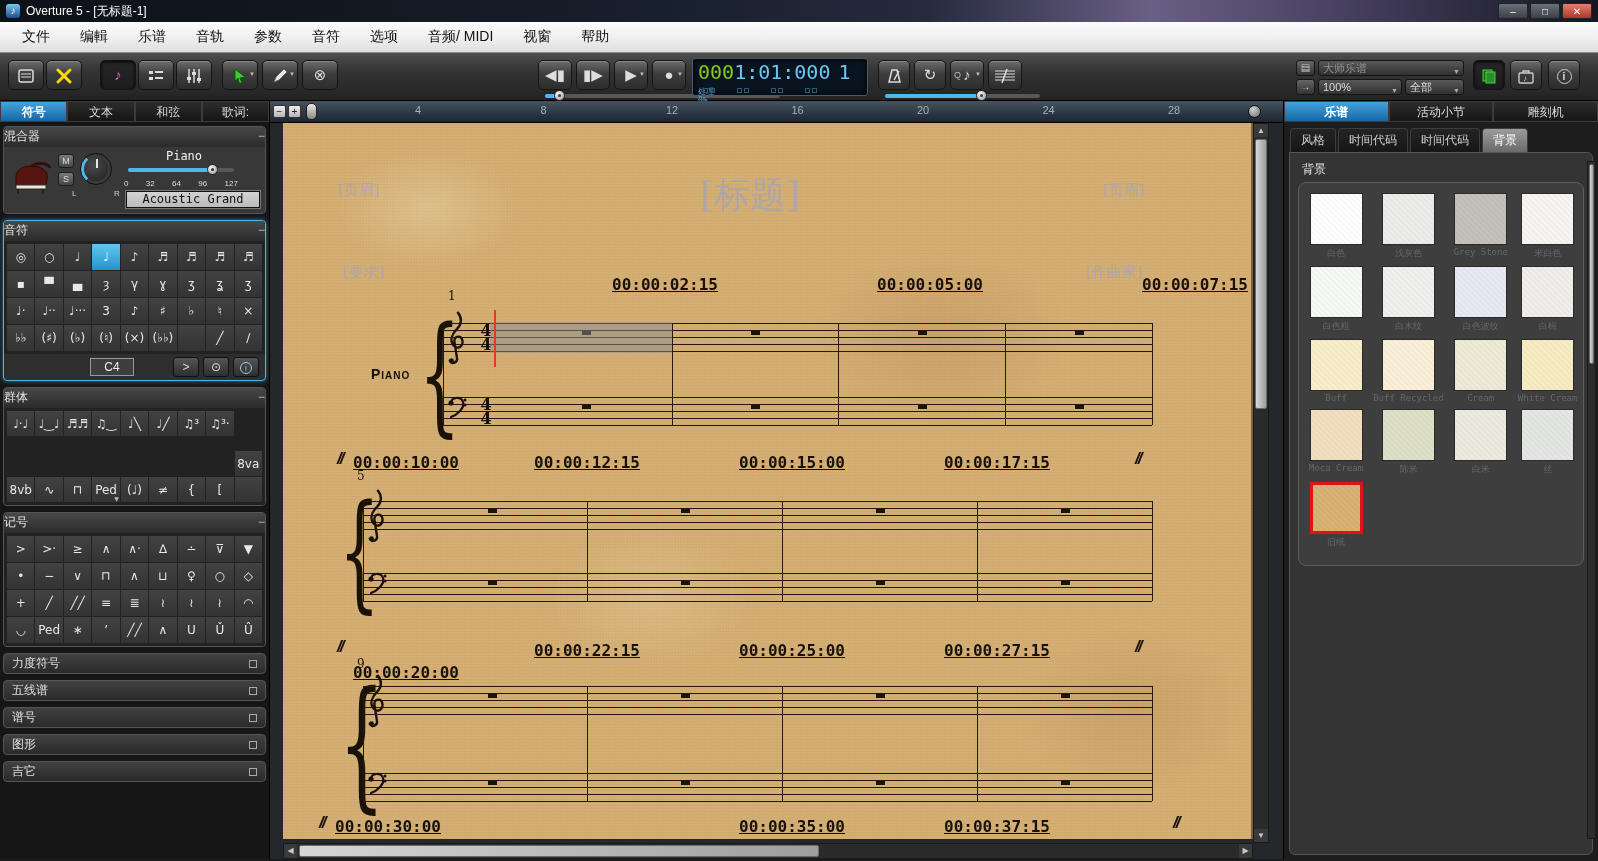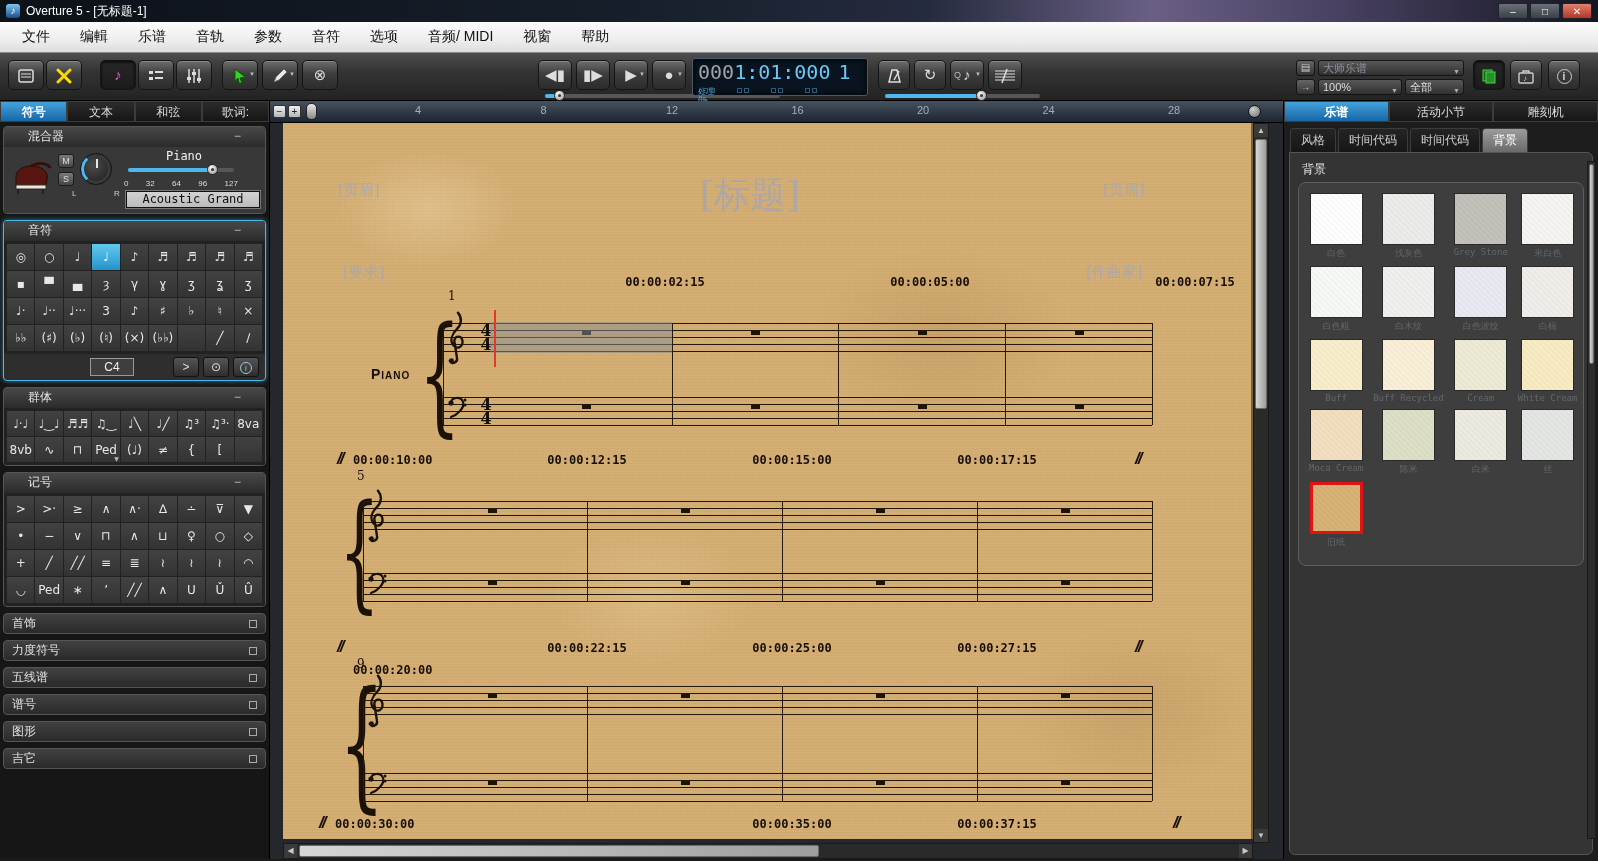--- a/index.html
+++ b/index.html
@@ -36,21 +36,21 @@
   .tbtn .dd { position:absolute; right:2px; bottom:1px; font-size:6px; color:#bbb; }
   .tbtn svg { vertical-align:middle; }
   .slider { position:absolute; height:4px; border-radius:2px; background:#575757; }
   .slider .fill { position:absolute; left:0; top:0; bottom:0; background:#4db8f0; border-radius:2px; }
   .slider .knob { position:absolute; top:-4px; width:11px; height:11px; border-radius:50%;
     background:radial-gradient(circle at 35% 30%,#f4f4f4,#9a9a9a); border:1px solid #2a2a2a; }
   .lcd { position:absolute; left:692px; top:5px; width:176px; height:38px;
     background:#0a1420; border:1px solid #4a5a6a; border-radius:3px; box-shadow:inset 0 0 6px #000;
     color:#6ec6f0; font-family:"DejaVu Sans Mono",monospace; padding:1px 5px; }
   .lcd .digits { font-size:20px; letter-spacing:0; }
-  .lcd .dim { color:#a3a3a3; }
+  .lcd .dim { color:#84cc16; }
   .lcd .beat { font-size:20px; margin-left:8px; }
   .lcd .proc { display:inline-block; font-size:8px; color:#5aa8d0; line-height:9px; vertical-align:top;
     margin-top:3px; }
   .lcd .leds { position:absolute; left:10px; bottom:2px; display:flex; gap:22px; }
   .lcd .leds span { display:flex; gap:2px; }
   .lcd .leds i { width:5px; height:5px; border:1px solid #2e5a74; }
   .combo { position:absolute; height:16px; background:linear-gradient(#585858,#303030);
     border:1px solid #141414; border-radius:3px; color:#ddd; font-size:11px; line-height:14px;
     padding:0 4px; }
   .combo .arr { position:absolute; right:3px; top:4px; font-size:7px; color:#aaa; }
@@ -64,21 +64,21 @@
 
   
   .left-sb { width:270px; background:#161616; border-right:1px solid #000; padding:0 3px; }
   .side-tabs { display:flex; height:21px; margin:0 -3px 4px; }
   .side-tab { flex:1; text-align:center; font-size:12px; line-height:20px; color:#ddd;
     background:linear-gradient(#2c2c2c,#161616); border:1px solid #3c3c3c; }
   .side-tab.active { background:linear-gradient(#44a2dc,#1767a6); color:#fff; font-weight:bold; }
   .panel { border:1px solid #555; border-radius:4px; margin-bottom:6px; background:#2e2e2e; overflow:hidden; }
   .panel.glow { border-color:#49b7e8; box-shadow:0 0 5px rgba(73,183,232,.6); }
   .panel-hd { height:20px; background:linear-gradient(#484848,#2b2b2b); color:#e5e5e5;
-    font-size:12px; line-height:19px; padding:0 24px; display:flex; }
+    font-size:12px; line-height:19px; padding:0 0; display:flex; }
   .panel-hd .min { margin-left:auto; color:#bbb; }
   .grid { display:grid; gap:1px; background:#222; padding:3px; }
   .gcell { background:linear-gradient(#424242,#333); color:#e8e8e8; text-align:center;
     font-size:12px; display:flex; align-items:center; justify-content:center; position:relative;
     font-family:"DejaVu Sans",sans-serif; }
   .gcell.sel { background:linear-gradient(#63c8ef,#2493cd); color:#fff; }
   .gcell .dd { position:absolute; right:1px; bottom:0; font-size:6px; color:#bbb; }
   .notes-foot { height:26px; display:flex; align-items:center; padding:0 6px; gap:4px; }
   .pitch-field { width:44px; height:18px; margin-left:80px; background:#3e3e3e; border:1px solid #999;
     color:#eee; font-size:12px; text-align:center; line-height:16px; }
@@ -132,21 +132,21 @@
       radial-gradient(170px 120px at 38% 66%, rgba(255,240,200,.18), transparent 60%),
       radial-gradient(200px 140px at 88% 82%, rgba(118,80,30,.12), transparent 60%),
       repeating-linear-gradient(0deg, rgba(120,85,40,.05) 0 1px, transparent 1px 3px),
       repeating-linear-gradient(90deg, rgba(255,235,190,.05) 0 1px, transparent 1px 3px);
     border-right:2px solid #7c6138; }
   .ghost { position:absolute; color:rgba(150,164,200,.6); font-family:"DejaVu Serif",serif; }
   .staff { position:absolute; height:29px;
     background-image:linear-gradient(#241a0c 1px, transparent 1px); background-size:100% 7px; }
   .barline { position:absolute; width:1px; background:#241a0c; }
   .ts { position:absolute; font-family:"DejaVu Sans Mono",monospace; font-weight:bold;
-    font-size:12px; color:#17100a; white-space:nowrap; }
+    font-size:16px; color:#17100a; white-space:nowrap;text-decoration:underline; }
   .wrest { position:absolute; width:9px; height:4px; background:#1c130a; }
   .slash { position:absolute; font-size:17px; font-weight:bold; font-style:italic; color:#17100a;
     letter-spacing:-2px; }
   .barno { position:absolute; font-family:"DejaVu Serif",serif; font-size:12px; color:#17100a; }
   .brace { position:absolute; font-family:"DejaVu Serif",serif; color:#1a1208;
     transform:scaleX(.5); transform-origin:left center; }
   .sys-label { position:absolute; font-variant:small-caps; font-weight:bold; font-size:14px;
     color:#17100a; letter-spacing:1px; }
   .tsig { position:absolute; width:14px; text-align:center; font-family:"DejaVu Serif",serif;
     font-weight:bold; font-size:16px; line-height:14px; color:#17100a; }
@@ -430,21 +430,21 @@
           </div>
         <div class="grid" id="groups-grid" style="grid-template-columns:repeat(9,1fr)">
             <div class="gcell" style="height: 25px;">♩·♩</div>
             <div class="gcell" style="height: 25px;">♩‿♩</div>
             <div class="gcell" style="height: 25px;">♬♬</div>
             <div class="gcell" style="height: 25px;">♫‿</div>
             <div class="gcell" style="height: 25px;">♩╲</div>
             <div class="gcell" style="height: 25px;">♩╱</div>
             <div class="gcell" style="height: 25px;">♫³</div>
             <div class="gcell" style="height: 25px;">♫³·</div>
-            <div class="gcell" style="height: 25px;">8va</div>
+            <div class="gcell" style="height: 25px; margin-top: 40px;">8va</div>
             <div class="gcell" style="height: 25px;">8vb</div>
             <div class="gcell" style="height: 25px;">∿</div>
             <div class="gcell" style="height: 25px;">⊓</div>
             <div class="gcell" style="height: 25px;">Ped<span class="dd">▼</span></div>
             <div class="gcell" style="height: 25px;">(♩)</div>
             <div class="gcell" style="height: 25px;">≠</div>
             <div class="gcell" style="height: 25px;">{</div>
             <div class="gcell" style="height: 25px;">[</div>
             <div class="gcell" style="height: 25px;"></div>
           </div>
@@ -489,24 +489,20 @@
             <div class="gcell" style="height: 26px;">’</div>
             <div class="gcell" style="height: 26px;">╱╱</div>
             <div class="gcell" style="height: 26px;">∧</div>
             <div class="gcell" style="height: 26px;">U</div>
             <div class="gcell" style="height: 26px;">Ǔ</div>
             <div class="gcell" style="height: 26px;">Û</div>
           </div>
       </div>
 
       <div id="collapsed-panels">
-          <div class="collapsed-bar">
-            <span>首饰</span>
-            <span class="exp"></span>
-          </div>
           <div class="collapsed-bar">
             <span>力度符号</span>
             <span class="exp"></span>
           </div>
           <div class="collapsed-bar">
             <span>五线谱</span>
             <span class="exp"></span>
           </div>
           <div class="collapsed-bar">
             <span>谱号</span>

